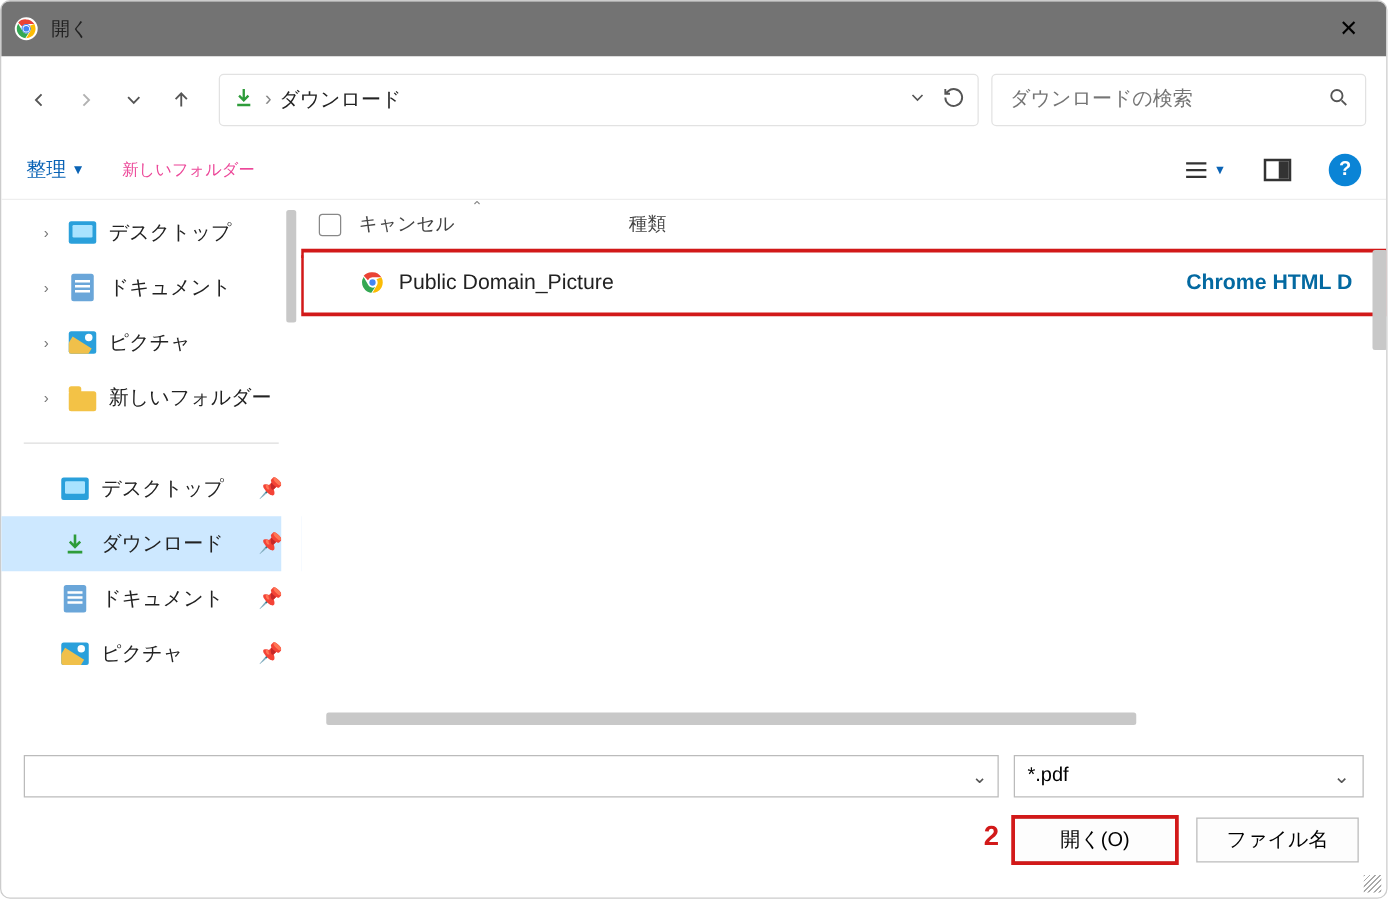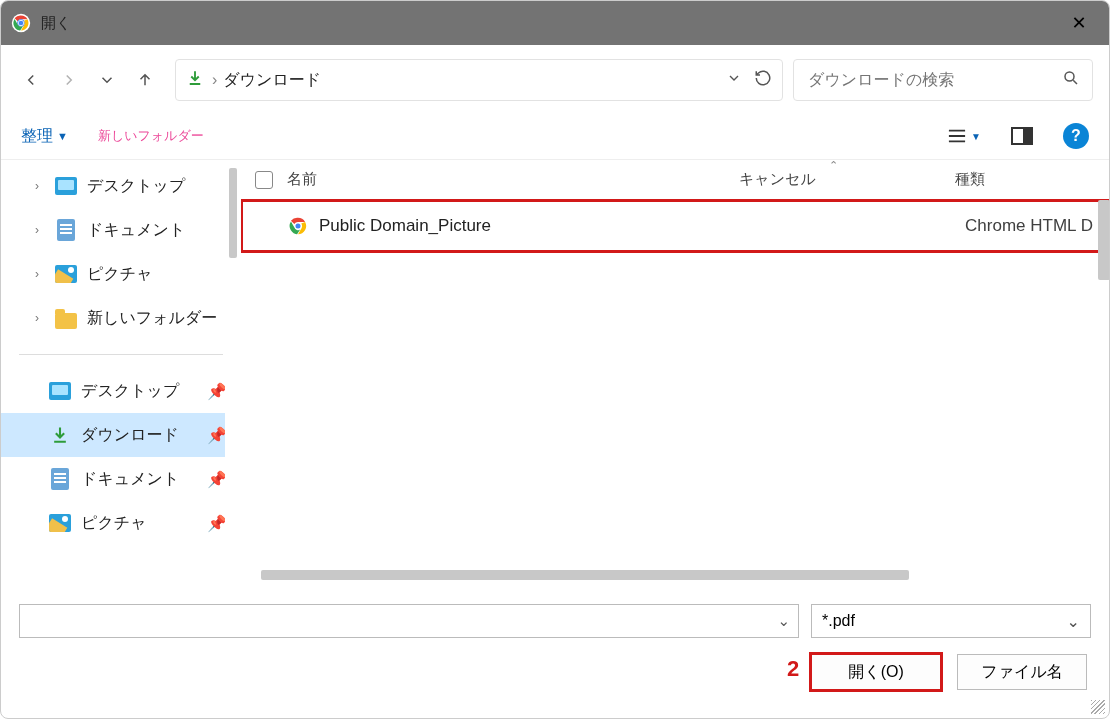--- a/index.html
+++ b/index.html
@@ -41,26 +41,26 @@
   .sb-resizer .handle { width:8px; height:90px; background:#c8c8c8; border-radius:2px; margin-top:8px;}
   .files { flex:1; position:relative; overflow:hidden; }
   .fhdr { display:flex; align-items:center; height:40px; border-bottom:1px solid #f0f0f0; font-size:15px; color:#444;}
   .fhdr .chk { width:46px; display:flex; justify-content:center;}
   .fhdr .chk .box { width:18px; height:18px; border:1.5px solid #888; border-radius:3px;}
   .fhdr .col-name { flex:1; min-width:360px; }
   .fhdr .col-date { width:210px; position:relative;}
   .fhdr .col-type { width:160px; padding-left:6px; }
   .sort-up{ position:absolute; top:-11px; left:90px; color:#888; font-size:11px;}
   .frow { display:flex; align-items:center; height:52px; font-size:17px; color:#222; position:relative; }
-  .frow.highlight { outline:3px solid #d21919; outline-offset:-2px;text-align:center; }
+  .frow.highlight { outline:3px solid #d21919; outline-offset:-2px; }
   .frow .chk { width:46px; }
   .frow .fico { width:22px; height:22px; margin-right:10px;}
   .frow .fname { flex:1; min-width:360px; display:flex; align-items:center;}
   .frow .fdate { width:210px; }
-  .frow .ftype { width:160px; color:#404040; white-space:nowrap; overflow:hidden; }
+  .frow .ftype { width:160px; color:#0369a1; white-space:nowrap; overflow:hidden;font-weight:bold; }
   .rscroll { position:absolute; right:-1px; top:40px; width:12px; height:80px; background:#c8c8c8; border-radius:2px;}
   .hscroll { position:absolute; bottom:0; left:20px; right:200px; height:10px; background:#c8c8c8; border-radius:2px;}
   .bottom { padding: 24px 18px 14px; }
   .fnrow { display:flex; align-items:center; gap:12px; }
   .fnlabel { font-size:16px; color:#222; width:290px; text-align:right; }
   .fninput { flex:1; height:34px; border:1px solid #bbb; padding:0 8px; font-size:15px; display:flex; align-items:center; justify-content:flex-end;}
   .filtsel { width:280px; height:34px; border:1px solid #bbb; padding:0 10px; font-size:16px; display:flex; align-items:center; justify-content:space-between; cursor:pointer;}
   .btnrow { display:flex; justify-content:flex-end; gap:16px; margin-top:16px; padding-right:4px;}
   .btn { width:130px; height:36px; border:1px solid #bbb; background:#fdfdfd; font-size:16px; display:flex; align-items:center; justify-content:center; cursor:pointer;}
   .btn.primary { outline:3px solid #d21919; outline-offset:-1px; }
@@ -222,21 +222,20 @@
       </div>
     <div class="sb-resizer">
         <div class="handle"></div>
       </div>
   </div>
   <div class="files">
     <div class="fhdr">
       <span class="chk">
           <span class="box"></span>
         </span>
-      <span class="col-name">名前</span>
       <span class="col-date"><span>キャンセル</span><span class="sort-up">⌃</span></span>
       <span class="col-type">種類</span>
     </div>
     <div class="callout" style="top:26px;left:-10px;">1</div>
     <div class="frow highlight">
       <span class="chk"></span>
       <span class="fname">
         <span class="fico chrome-ico"><svg viewBox="0 0 48 48">
               <circle cx="24" cy="24" r="22" fill="#fff"></circle>
               <path fill="#EA4335" d="M24 6a18 18 0 0 1 15.5 9H24a9 9 0 0 0-8 4.9L8.6 12.3A18 18 0 0 1 24 6z"></path>

